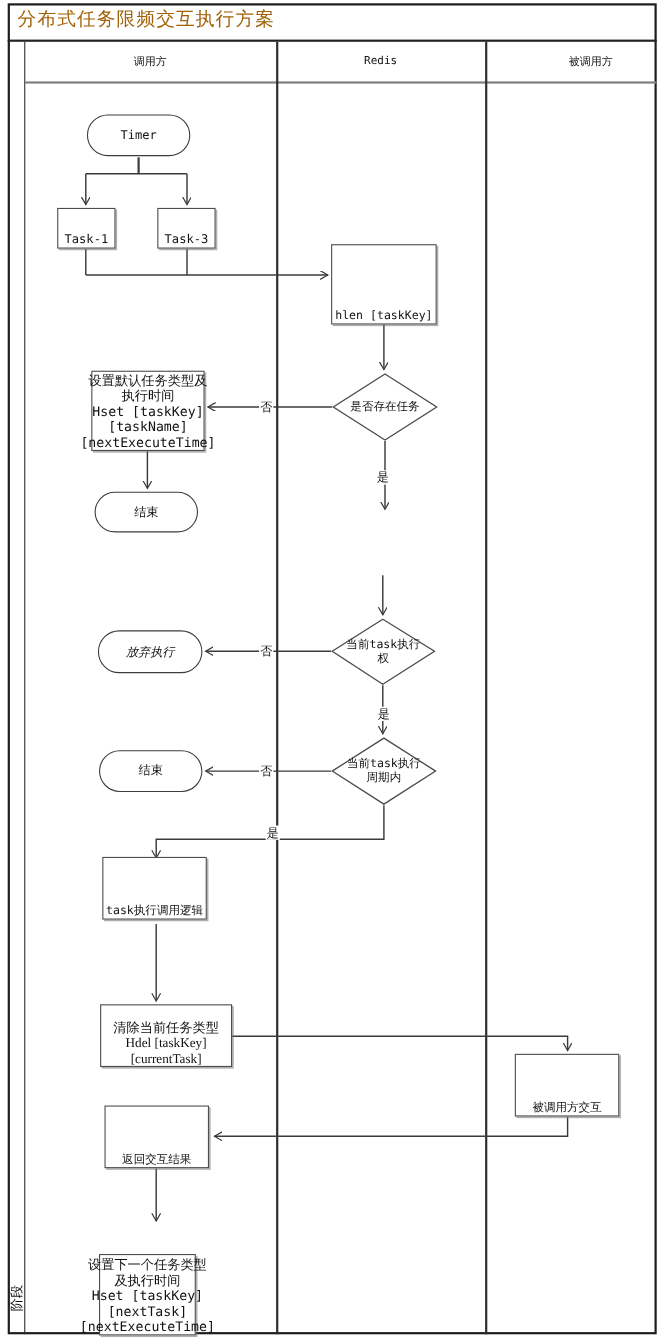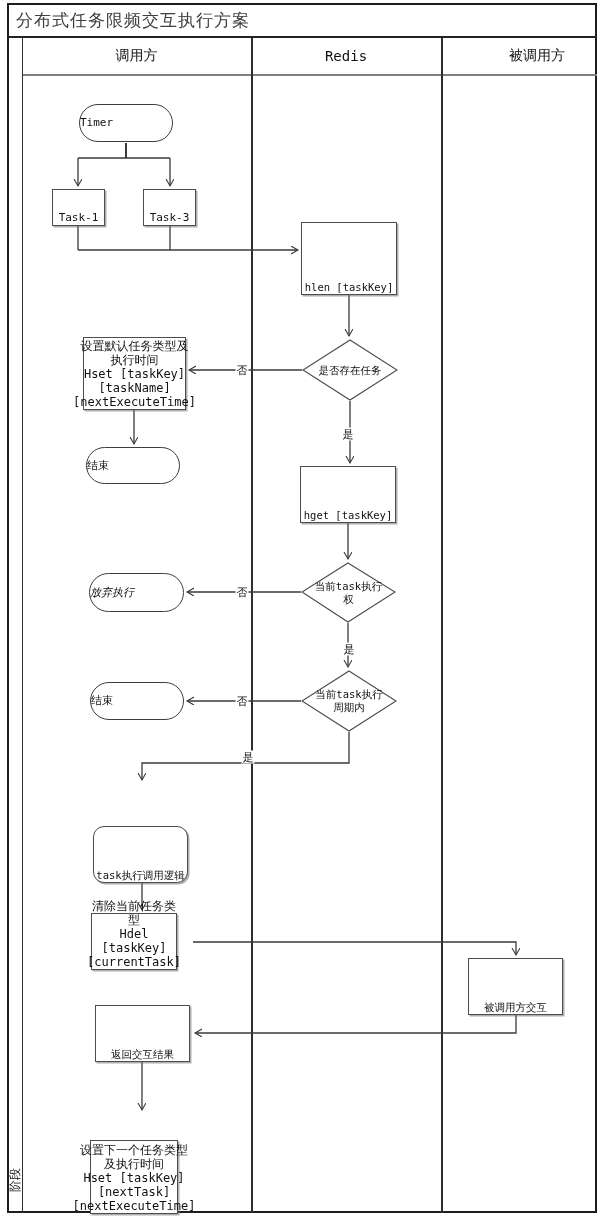--- a/index.html
+++ b/index.html
@@ -1,32 +1,32 @@
 <!DOCTYPE html>
 <html><head>
 <meta charset="utf-8">
 <style>
   html,body{margin:0;padding:0;background:#f5f5f5;}
   body{font-family:"DejaVu Sans Mono","DejaVu Sans",monospace;}
   #canvas{position:relative;width:601px;height:1220px;background:#fff;overflow:hidden;}
   .abs{position:absolute;box-sizing:border-box;}
   .frame{left:7px;top:3px;width:590px;height:1210px;border:2px solid #1d1d1d;background:transparent;}
   .title{left:9px;top:5px;width:560px;height:28px;line-height:30px;padding-left:7px;
-         font-size:17px;color:#404040;letter-spacing:1px;white-space:nowrap;}
+         font-size:17px;color:#a16207;letter-spacing:1px;white-space:nowrap;font-family:Liberation Mono, monospace;}
   .hline{background:#222;height:2px;}
   .grayline{background:#7f7f7f;height:2px;}
   .vline{background:#2e2e2e;width:1.5px;}
   .lane-title{top:37px;height:37px;display:flex;align-items:center;justify-content:center;
-              font-size:14px;color:#111;}
+              font-size:10px;color:#111;}
   .phase-label{width:44px;height:14px;display:flex;align-items:center;justify-content:center;
                transform:translate(-50%,-50%) rotate(-90deg);font-size:12px;color:#111;}
   .rect-node{background:#fff;border:1.2px solid #4d4d4d;box-shadow:1.5px 1.5px 0 rgba(110,110,110,.55);
              display:flex;align-items:flex-end;justify-content:center;text-align:center;}
   .stadium-node{background:#fff;border:1.2px solid #3d3d3d;border-radius:20px;
-                display:flex;align-items:center;text-align:center;}
+                display:flex;align-items:center;justify-content:center;text-align:center;}
   .diamond-node{background:transparent;}
   .diamond-node svg{position:absolute;left:0;top:0;}
   .diamond-text{position:absolute;left:0;top:0;width:100%;height:100%;display:flex;
                 align-items:center;justify-content:center;text-align:center;}
   .node-text{font-size:11px;line-height:14px;color:#111;white-space:pre-line;}
   .node-text.small{font-size:12px;line-height:14px;}
   .node-text.tiny{font-size:10.5px;line-height:13px;}
   .edge-label{position:absolute;transform:translate(-50%,-50%);background:#fff;
               font-size:11px;line-height:13px;color:#111;padding:0 1px;}
   svg.wires{position:absolute;left:0;top:0;pointer-events:none;}
@@ -97,24 +97,24 @@
   </div>
   <div class="abs stadium-node" style="left:86px;top:447px;width:94px;height:37px;">
     <span class="node-text">结束</span>
   </div>
   <div class="abs stadium-node" style="left:89px;top:573px;width:95px;height:39px;font-style:italic;">
     <span class="node-text">放弃执行</span>
   </div>
   <div class="abs stadium-node" style="left:90px;top:682px;width:94px;height:38px;">
     <span class="node-text">结束</span>
   </div>
-  <div class="abs rect-node" style="left:93px;top:826px;width:95px;height:57px;border-radius:11px;">
+  <div class="abs rect-node" style="left:93px;top:779px;width:95px;height:57px;">
     <span class="node-text tiny">task执行调用逻辑</span>
   </div>
-  <div class="abs rect-node" style="left:91px;top:913px;width:86px;height:57px;">
+  <div class="abs rect-node" style="left:91px;top:913px;width:120px;height:57px;font-family:Liberation Serif, serif;">
     <span class="node-text small">清除当前任务类型
 Hdel [taskKey]
 [currentTask]</span>
   </div>
   <div class="abs rect-node" style="left:95px;top:1005px;width:95px;height:57px;">
     <span class="node-text tiny">返回交互结果</span>
   </div>
   <div class="abs rect-node" style="left:90px;top:1140px;width:88px;height:74px;">
     <span class="node-text small">设置下一个任务类型
 及执行时间
@@ -126,23 +126,20 @@
   <div class="abs rect-node" style="left:301px;top:222px;width:96px;height:73px;">
     <span class="node-text tiny">hlen [taskKey]</span>
   </div>
   <div class="abs diamond-node" style="left:302px;top:339px;width:96px;height:62px;">
     <svg width="96" height="62">
       <polygon points="48,1 95,31 48,61 1,31" fill="#fff" stroke="#4d4d4d" stroke-width="1.2"></polygon>
     </svg>
     <div class="diamond-text">
         <span class="node-text tiny">是否存在任务</span>
       </div>
-  </div>
-  <div class="abs rect-node" style="left:300px;top:466px;width:96px;height:57px;">
-    <span class="node-text tiny">hget [taskKey]</span>
   </div>
   <div class="abs diamond-node" style="left:301px;top:562px;width:95px;height:61px;">
     <svg width="95" height="61">
       <polygon points="47,1 94,30 47,60 1,30" fill="#fff" stroke="#4d4d4d" stroke-width="1.2"></polygon>
     </svg>
     <div class="diamond-text">
         <span class="node-text tiny">当前task执行
 权</span>
       </div>
   </div>

